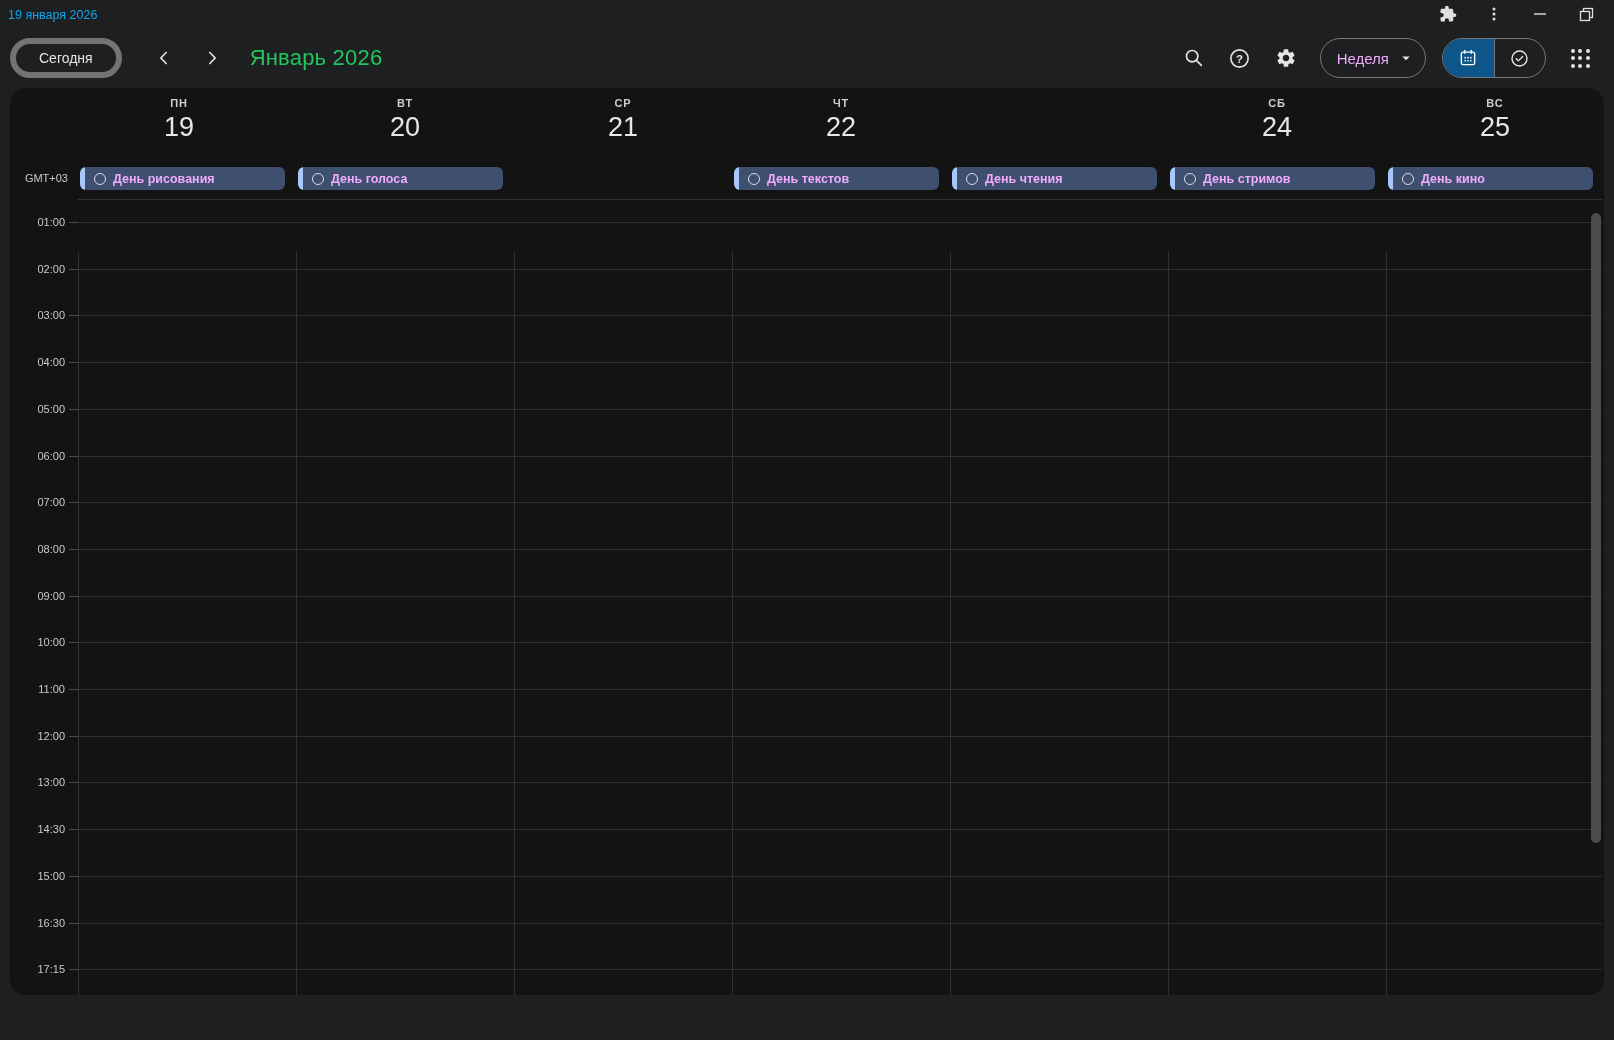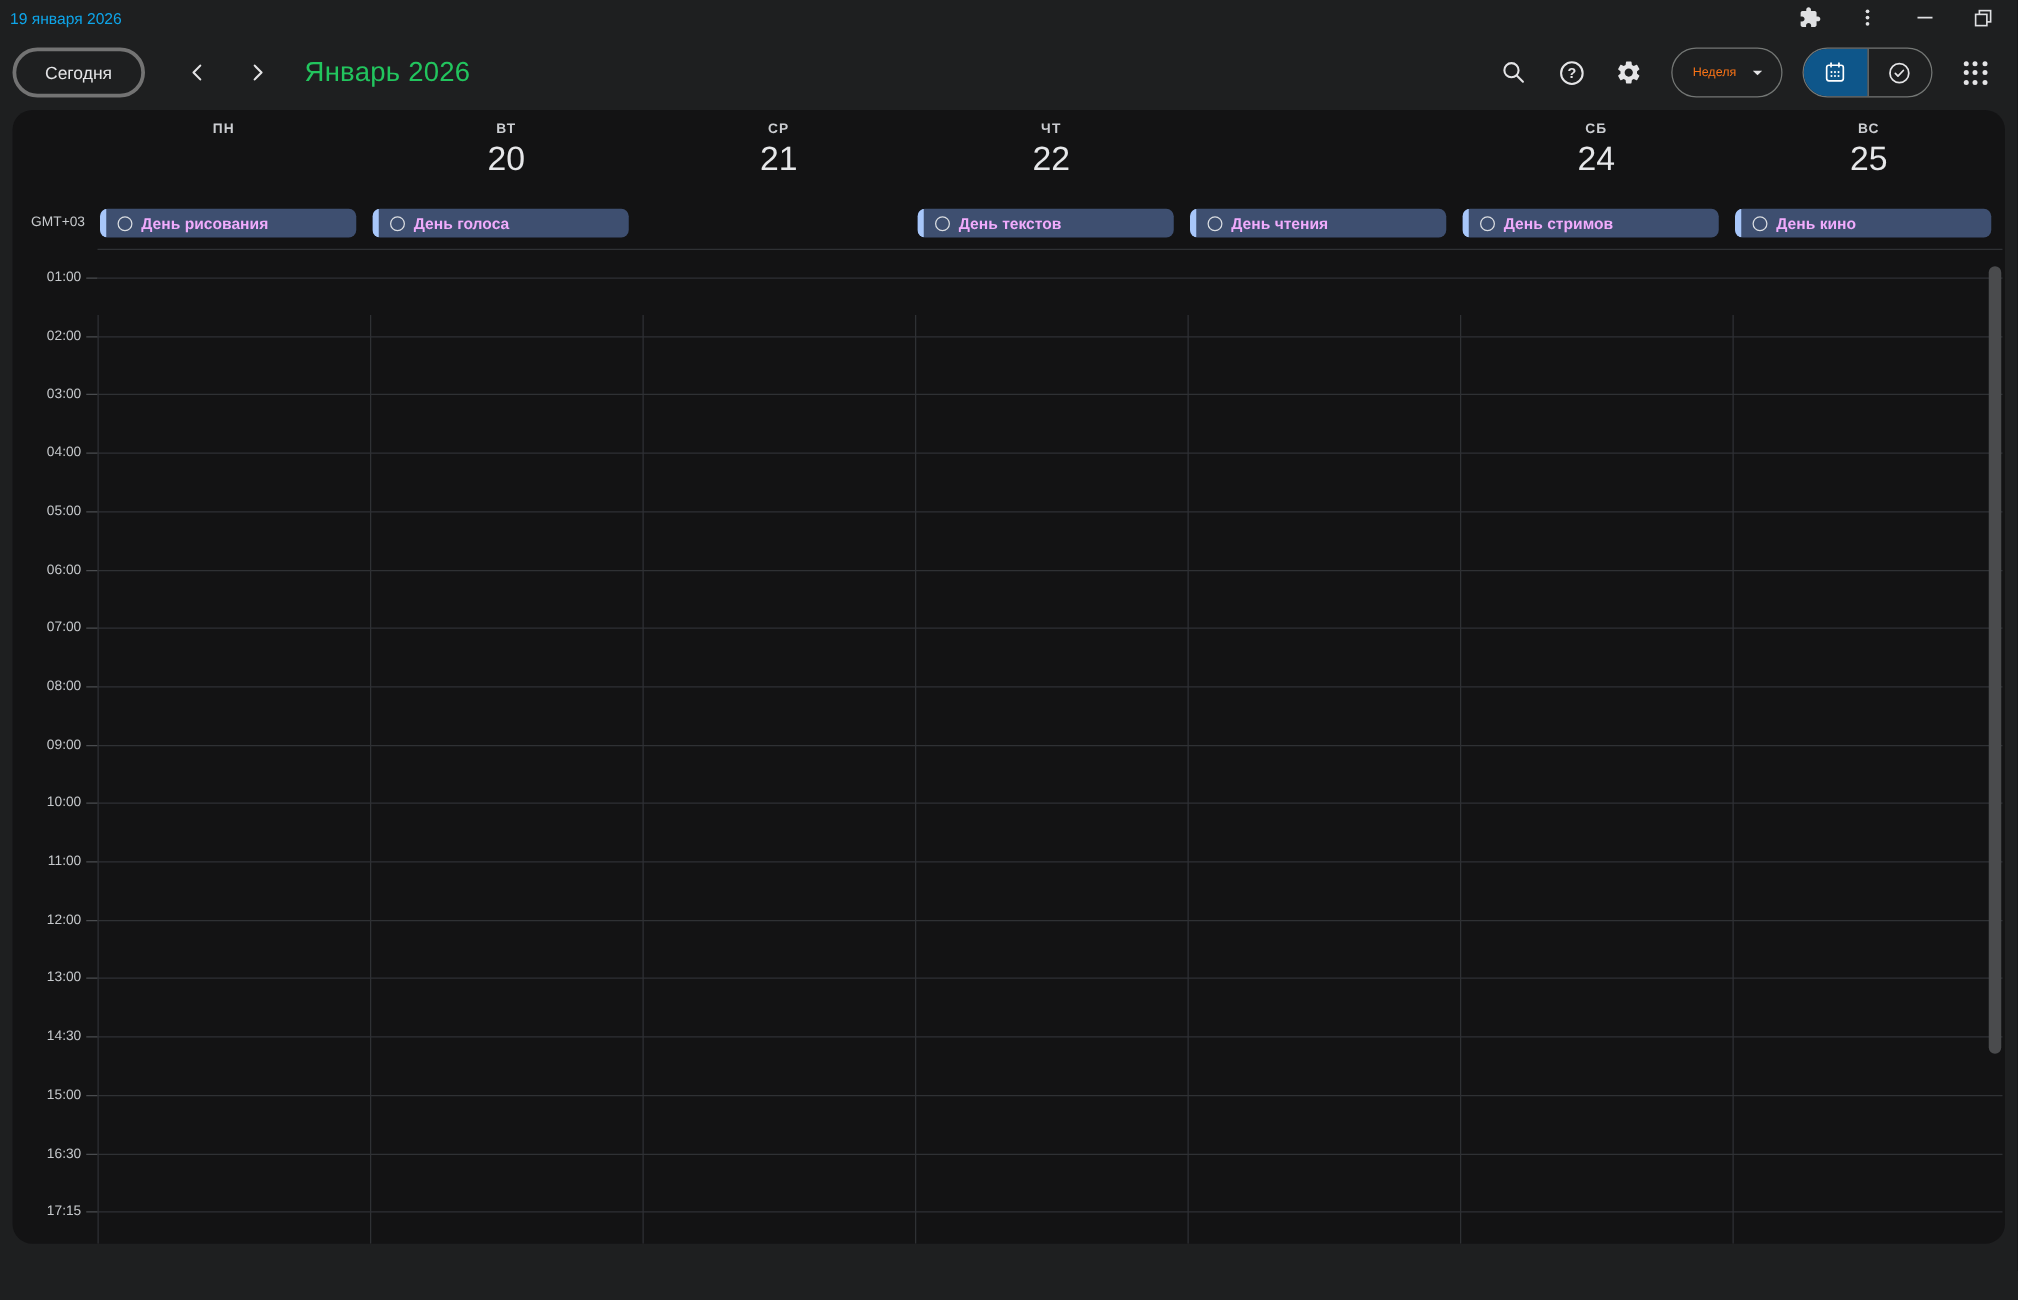--- a/index.html
+++ b/index.html
@@ -15,35 +15,35 @@
     height:28px; display:flex; align-items:center; justify-content:space-between;
     padding:0 10px 0 8px;
   }
   .titlebar-title { font-size:12.5px; color:#0ea5e9; padding-top:2px; }
   .titlebar-right { display:flex; align-items:center; gap:26px; padding-right:8px; }
   .tb-icon { display:flex; align-items:center; justify-content:center; width:20px; height:20px; cursor:pointer; }
   
   .header { height:60px; display:flex; align-items:center; justify-content:space-between; padding:0 14px 0 10px; }
   .header-left { display:flex; align-items:center; }
   .today-btn {
-    height:40px; padding:0 23px; border:3px solid #737373; border-radius:20px;
+    height:40px; padding:0 23px; border:6px solid #737373; border-radius:20px;
     background:transparent; color:#e4e4e6; font-size:14px; cursor:pointer;
     font-family:inherit; display:flex; align-items:center;
   }
   .nav-arrows { display:flex; align-items:center; margin-left:22px; gap:8px; }
   .icon-btn {
     width:40px; height:40px; border-radius:50%; display:flex; align-items:center;
     justify-content:center; cursor:pointer; background:transparent; border:none;
   }
   .month-title { font-size:22px; color:#22c55e; font-weight:400; margin-left:18px; letter-spacing:.2px; }
   .header-right { display:flex; align-items:center; gap:6px; }
   .view-selector {
     height:40px; border:1px solid #747775; border-radius:20px; display:flex;
     align-items:center; gap:8px; padding:0 10px 0 16px; margin-left:8px; cursor:pointer;
-    background:transparent; color:#f97316; font-size:10px; font-family:inherit;
+    background:transparent; color:#f0abfc; font-size:15px; font-family:inherit;
   }
   .segmented {
     height:40px; width:104px; border:1px solid #747775; border-radius:20px;
     display:flex; overflow:hidden; margin-left:10px;
   }
   .segment { flex:1; display:flex; align-items:center; justify-content:center; cursor:pointer; }
   .segment.selected { background:#0e568a; }
   .segment + .segment { border-left:1px solid #747775; }
   .apps-btn { margin-left:8px; }
   .apps-grid { display:grid; grid-template-columns:repeat(3,4px); grid-template-rows:repeat(3,4px); gap:3.5px; }
@@ -196,20 +196,21 @@
           <i></i>
         </span>
     </button>
   </div>
 </div>
 
 <div class="panel">
 
   <div class="day-col" style="left:60px">
       <span class="dow">ПН</span>
+      <span class="daynum">19</span>
     </div>
   <div class="day-col" style="left:286px">
       <span class="dow">ВТ</span>
       <span class="daynum">20</span>
     </div>
   <div class="day-col" style="left:504px">
       <span class="dow">СР</span>
       <span class="daynum">21</span>
     </div>
   <div class="day-col" style="left:722px">

